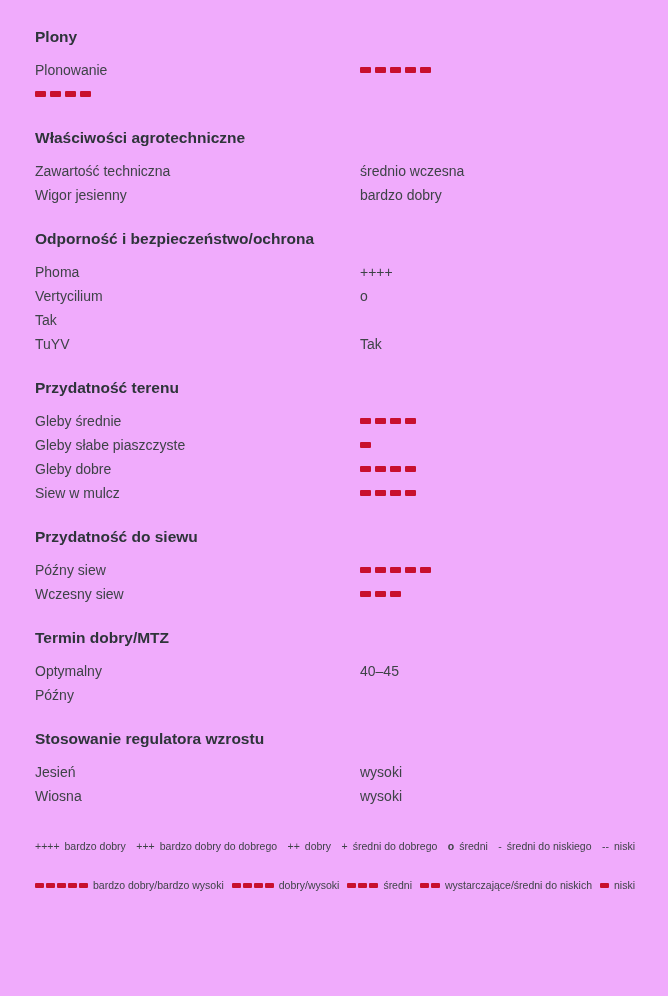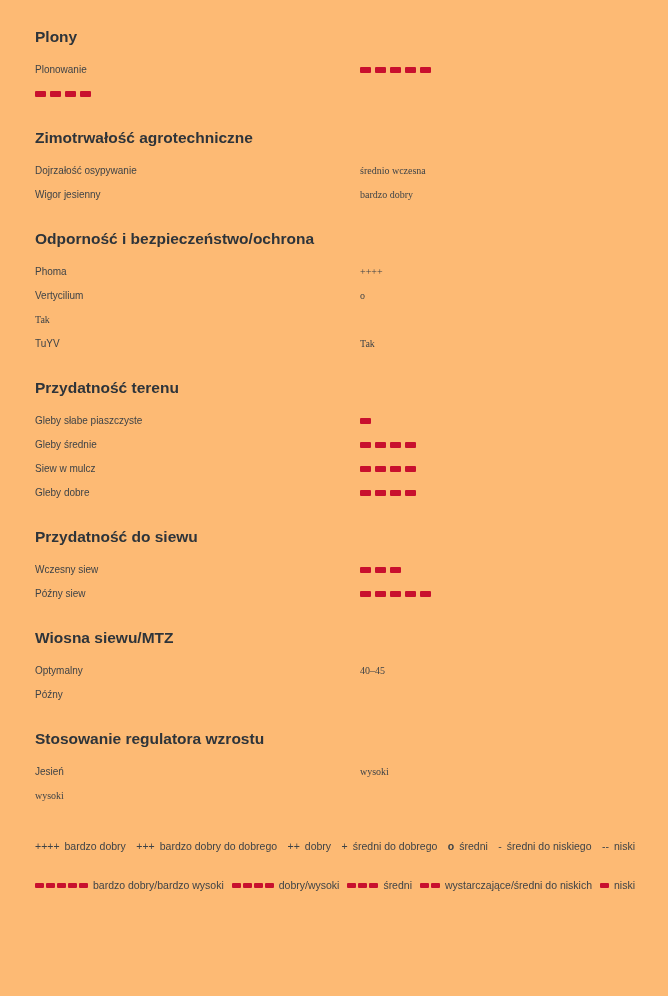--- a/index.html
+++ b/index.html
@@ -1,30 +1,30 @@
 <!DOCTYPE html>
 <html lang="pl" style="--dash-red: #c8102e; --text: #3e4347; --heading: #2e343a;"><head>
 <meta charset="utf-8">
 <style>
   :root { --dash-red: #c8102e; --text: #3e4347; --heading: #2e343a; }
   * { margin: 0; padding: 0; box-sizing: border-box; }
   html, body { background: #ffffff; }
   body { font-family: "Liberation Sans", sans-serif; color: var(--text); }
   .page {
-    width: 668px; height: 996px; background: #fdba74;
+    width: 668px; height: 996px; background: #f0abfc;
     padding: 27px 33px 0 35px; overflow: hidden; position: relative;
   }
   .section-heading {
     font-size: 15.5px; font-weight: 700; color: var(--heading);
     line-height: 20px; margin: 22px 0 11px 0;
   }
   section:first-of-type .section-heading { margin-top: 0; }
-  .row { display: flex; align-items: flex-start; font-size: 10px; line-height: 24px; }
+  .row { display: flex; align-items: flex-start; font-size: 14px; line-height: 24px; }
   .row .label { flex: 0 0 325px; max-width: 325px; padding-right: 18px; }
-  .row .value { flex: 1 1 auto; font-family: Liberation Serif, serif; }
+  .row .value { flex: 1 1 auto; }
   .dashes { display: flex; align-items: center; gap: 4px; height: 24px; }
   .dash {
     display: inline-block; width: 11px; height: 6px;
     background: var(--dash-red); border-radius: 1px;
   }
   .legend { margin-top: 32px; }
   .legend-row {
     display: flex; justify-content: space-between; align-items: center;
     font-size: 10.5px; line-height: 13px; white-space: nowrap; color: var(--text);
   }
@@ -55,23 +55,23 @@
       <span class="value dashes">
           <span class="dash"></span>
           <span class="dash"></span>
           <span class="dash"></span>
           <span class="dash"></span>
         </span>
     </div>
   </section>
 
   <section>
-    <h2 class="section-heading">Zimotrwałość agrotechniczne</h2>
-    <div class="row">
-      <span class="label">Dojrzałość osypywanie</span>
+    <h2 class="section-heading">Właściwości agrotechniczne</h2>
+    <div class="row">
+      <span class="label">Zawartość techniczna</span>
       <span class="value">średnio wczesna</span>
     </div>
     <div class="row">
       <span class="label">Wigor jesienny</span>
       <span class="value">bardzo dobry</span>
     </div>
   </section>
 
   <section>
     <h2 class="section-heading">Odporność i bezpieczeństwo/ochrona</h2>
@@ -88,94 +88,95 @@
     </div>
     <div class="row">
       <span class="label">TuYV</span>
       <span class="value">Tak</span>
     </div>
   </section>
 
   <section>
     <h2 class="section-heading">Przydatność terenu</h2>
     <div class="row">
+      <span class="label">Gleby średnie</span>
+      <span class="value dashes">
+          <span class="dash"></span>
+          <span class="dash"></span>
+          <span class="dash"></span>
+          <span class="dash"></span>
+        </span>
+    </div>
+    <div class="row">
       <span class="label">Gleby słabe piaszczyste</span>
       <span class="value dashes">
           <span class="dash"></span>
         </span>
     </div>
     <div class="row">
-      <span class="label">Gleby średnie</span>
+      <span class="label">Gleby dobre</span>
       <span class="value dashes">
           <span class="dash"></span>
           <span class="dash"></span>
           <span class="dash"></span>
           <span class="dash"></span>
         </span>
     </div>
     <div class="row">
       <span class="label">Siew w mulcz</span>
       <span class="value dashes">
           <span class="dash"></span>
           <span class="dash"></span>
           <span class="dash"></span>
           <span class="dash"></span>
         </span>
     </div>
-    <div class="row">
-      <span class="label">Gleby dobre</span>
-      <span class="value dashes">
-          <span class="dash"></span>
-          <span class="dash"></span>
-          <span class="dash"></span>
-          <span class="dash"></span>
-        </span>
-    </div>
   </section>
 
   <section>
     <h2 class="section-heading">Przydatność do siewu</h2>
     <div class="row">
+      <span class="label">Późny siew</span>
+      <span class="value dashes">
+          <span class="dash"></span>
+          <span class="dash"></span>
+          <span class="dash"></span>
+          <span class="dash"></span>
+          <span class="dash"></span>
+        </span>
+    </div>
+    <div class="row">
       <span class="label">Wczesny siew</span>
       <span class="value dashes">
           <span class="dash"></span>
           <span class="dash"></span>
           <span class="dash"></span>
         </span>
     </div>
-    <div class="row">
-      <span class="label">Późny siew</span>
-      <span class="value dashes">
-          <span class="dash"></span>
-          <span class="dash"></span>
-          <span class="dash"></span>
-          <span class="dash"></span>
-          <span class="dash"></span>
-        </span>
-    </div>
-  </section>
-
-  <section>
-    <h2 class="section-heading">Wiosna siewu/MTZ</h2>
+  </section>
+
+  <section>
+    <h2 class="section-heading">Termin dobry/MTZ</h2>
     <div class="row">
       <span class="label">Optymalny</span>
       <span class="value">40–45</span>
     </div>
     <div class="row">
       <span class="label">Późny</span>
     </div>
   </section>
 
   <section>
     <h2 class="section-heading">Stosowanie regulatora wzrostu</h2>
     <div class="row">
       <span class="label">Jesień</span>
       <span class="value">wysoki</span>
     </div>
     <div class="row">
+      <span class="label">Wiosna</span>
       <span class="value">wysoki</span>
     </div>
   </section>
 
   <div class="legend">
     <div class="legend-row">
       <span class="legend-item">
         <span>++++</span>
         <span>bardzo dobry</span>
       </span>

